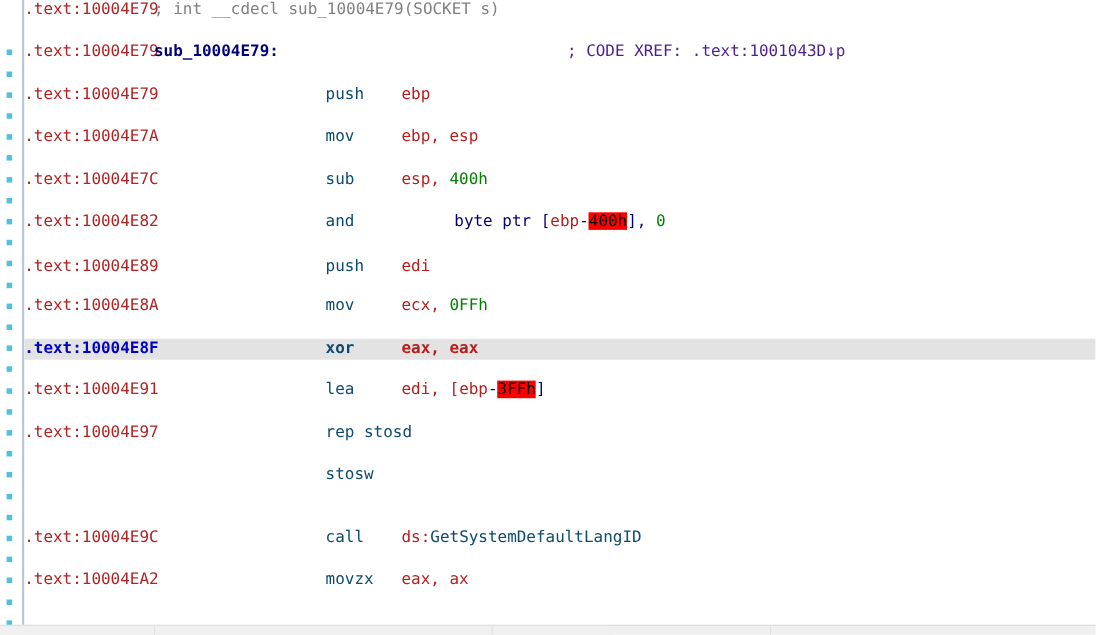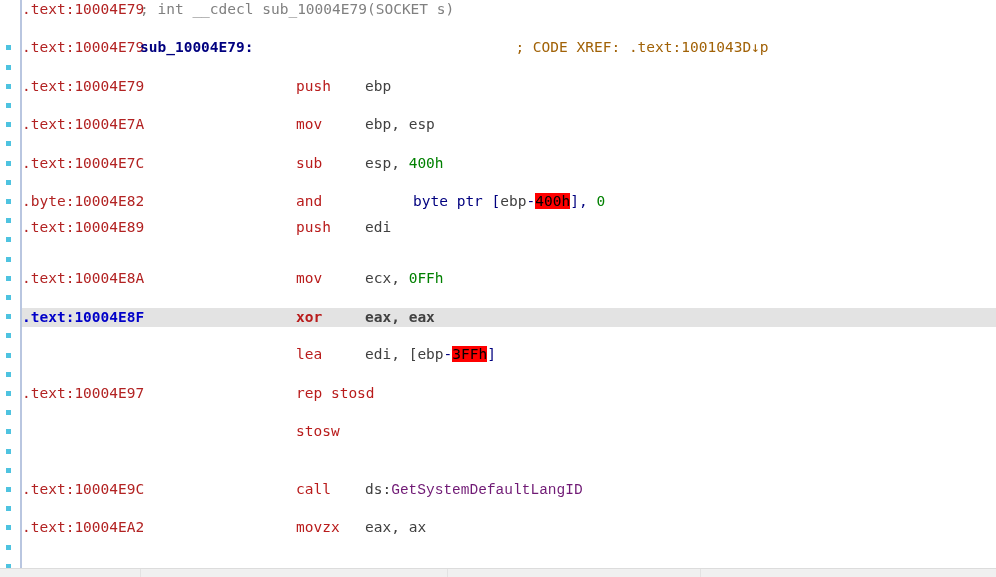--- a/index.html
+++ b/index.html
@@ -75,26 +75,26 @@
     top: 0;
   }
   .col-addr   { left: 0px; }
   .col-mnem   { left: 274px; }
   .col-oper   { left: 343px; }
 
   
   .t-addr     { color: #b22222; }           
   .t-addr-cur { color: #0000c8; }           
   .t-label    { color: #00007f; font-weight: bold; }
-  .t-mnem     { color: #b91c1c; }
-  .t-reg      { color: #404040; }
+  .t-mnem     { color: #0c4a6e; }
+  .t-reg      { color: #b91c1c; }
   .t-num      { color: #008000; }
-  .t-api      { color: #701a75; font-family: Liberation Mono, monospace; }
+  .t-api      { color: #0c4a6e; }
   .t-keyword  { color: #00007f; margin-left: 48px; }
-  .t-rcmt     { color: #a16207; text-align: right; }           
+  .t-rcmt     { color: #4c1d95; text-align: right; }           
   .t-cmt      { color: #808080; margin-top: 44px; }           
   .t-punct    { color: #00007f; }
 
   .hl-red {
     background: #ff0000;
     color: #000000;
   }
 
   
   #hscroll {
@@ -158,25 +158,25 @@
       <div class="gutter-dot" style="top: 563.8px; background: rgb(78, 195, 224);"></div>
     </div>
   <div id="gutter-rule"></div>
 
   <div id="code">
       <div class="row" style="top: 0px;"><span class="seg col-addr t-addr">.text:10004E79</span><span class="seg col-mnem" style="left: 118px;"><span class="t-cmt">; int __cdecl sub_10004E79(SOCKET s)</span></span></div>
       <div class="row" style="top: 19.2px;"><span class="seg col-addr t-addr">.text:10004E79</span><span class="seg col-mnem" style="left: 118px;"><span class="t-label">sub_10004E79:</span><span class="">                              </span><span class="t-rcmt">; CODE XREF: .text:1001043D↓p</span></span></div>
       <div class="row" style="top: 38.4px;"><span class="seg col-addr t-addr">.text:10004E79</span><span class="seg col-mnem t-mnem">push</span><span class="seg col-oper"><span class="t-reg">ebp</span></span></div>
       <div class="row" style="top: 57.6px;"><span class="seg col-addr t-addr">.text:10004E7A</span><span class="seg col-mnem t-mnem">mov</span><span class="seg col-oper"><span class="t-reg">ebp, esp</span></span></div>
       <div class="row" style="top: 76.8px;"><span class="seg col-addr t-addr">.text:10004E7C</span><span class="seg col-mnem t-mnem">sub</span><span class="seg col-oper"><span class="t-reg">esp, </span><span class="t-num">400h</span></span></div>
-      <div class="row" style="top: 96px;"><span class="seg col-addr t-addr">.byte:10004E82</span><span class="seg col-mnem t-mnem">and</span><span class="seg col-oper"><span class="t-keyword">byte ptr [</span><span class="t-reg">ebp</span><span class="t-punct">-</span><span class="hl-red">400h</span><span class="t-punct">], </span><span class="t-num">0</span></span></div>
-      <div class="row" style="top: 103px;"><span class="seg col-addr t-addr">.text:10004E89</span><span class="seg col-mnem t-mnem">push</span><span class="seg col-oper"><span class="t-reg">edi</span></span></div>
+      <div class="row" style="top: 96px;"><span class="seg col-addr t-addr">.text:10004E82</span><span class="seg col-mnem t-mnem">and</span><span class="seg col-oper"><span class="t-keyword">byte ptr [</span><span class="t-reg">ebp</span><span class="t-punct">-</span><span class="hl-red">400h</span><span class="t-punct">], </span><span class="t-num">0</span></span></div>
+      <div class="row" style="top: 118px;"><span class="seg col-addr t-addr">.text:10004E89</span><span class="seg col-mnem t-mnem">push</span><span class="seg col-oper"><span class="t-reg">edi</span></span></div>
       <div class="row" style="top: 134.4px;"><span class="seg col-addr t-addr">.text:10004E8A</span><span class="seg col-mnem t-mnem">mov</span><span class="seg col-oper"><span class="t-reg">ecx, </span><span class="t-num">0FFh</span></span></div>
       <div class="row current" style="top: 154px; font-weight: bold;"><span class="seg col-addr t-addr-cur">.text:10004E8F</span><span class="seg col-mnem t-mnem">xor</span><span class="seg col-oper"><span class="t-reg">eax, eax</span></span></div>
-      <div class="row" style="top: 172.8px;"><span class="seg col-mnem t-mnem">lea</span><span class="seg col-oper"><span class="t-reg">edi, [</span><span class="t-reg">ebp</span><span class="t-punct">-</span><span class="hl-red">3FFh</span><span class="t-punct">]</span></span></div>
+      <div class="row" style="top: 172.8px;"><span class="seg col-addr t-addr">.text:10004E91</span><span class="seg col-mnem t-mnem">lea</span><span class="seg col-oper"><span class="t-reg">edi, [</span><span class="t-reg">ebp</span><span class="t-punct">-</span><span class="hl-red">3FFh</span><span class="t-punct">]</span></span></div>
       <div class="row" style="top: 192px;"><span class="seg col-addr t-addr">.text:10004E97</span><span class="seg col-mnem t-mnem">rep stosd</span></div>
       <div class="row" style="top: 211.2px;"><span class="seg col-mnem t-mnem">stosw</span></div>
       <div class="row" style="top: 249.6px;"><span class="seg col-addr t-addr">.text:10004E9C</span><span class="seg col-mnem t-mnem">call</span><span class="seg col-oper"><span class="t-reg">ds:</span><span class="t-api">GetSystemDefaultLangID</span></span></div>
       <div class="row" style="top: 268.8px;"><span class="seg col-addr t-addr">.text:10004EA2</span><span class="seg col-mnem t-mnem">movzx</span><span class="seg col-oper"><span class="t-reg">eax, ax</span></span></div>
     </div>
 
   <div id="hscroll">
     <div id="hscroll-thumb" style="width: 56%;"></div>
   <div class="hscroll-tick" style="left: 140px;"></div>
       <div class="hscroll-tick" style="left: 447px;"></div>

